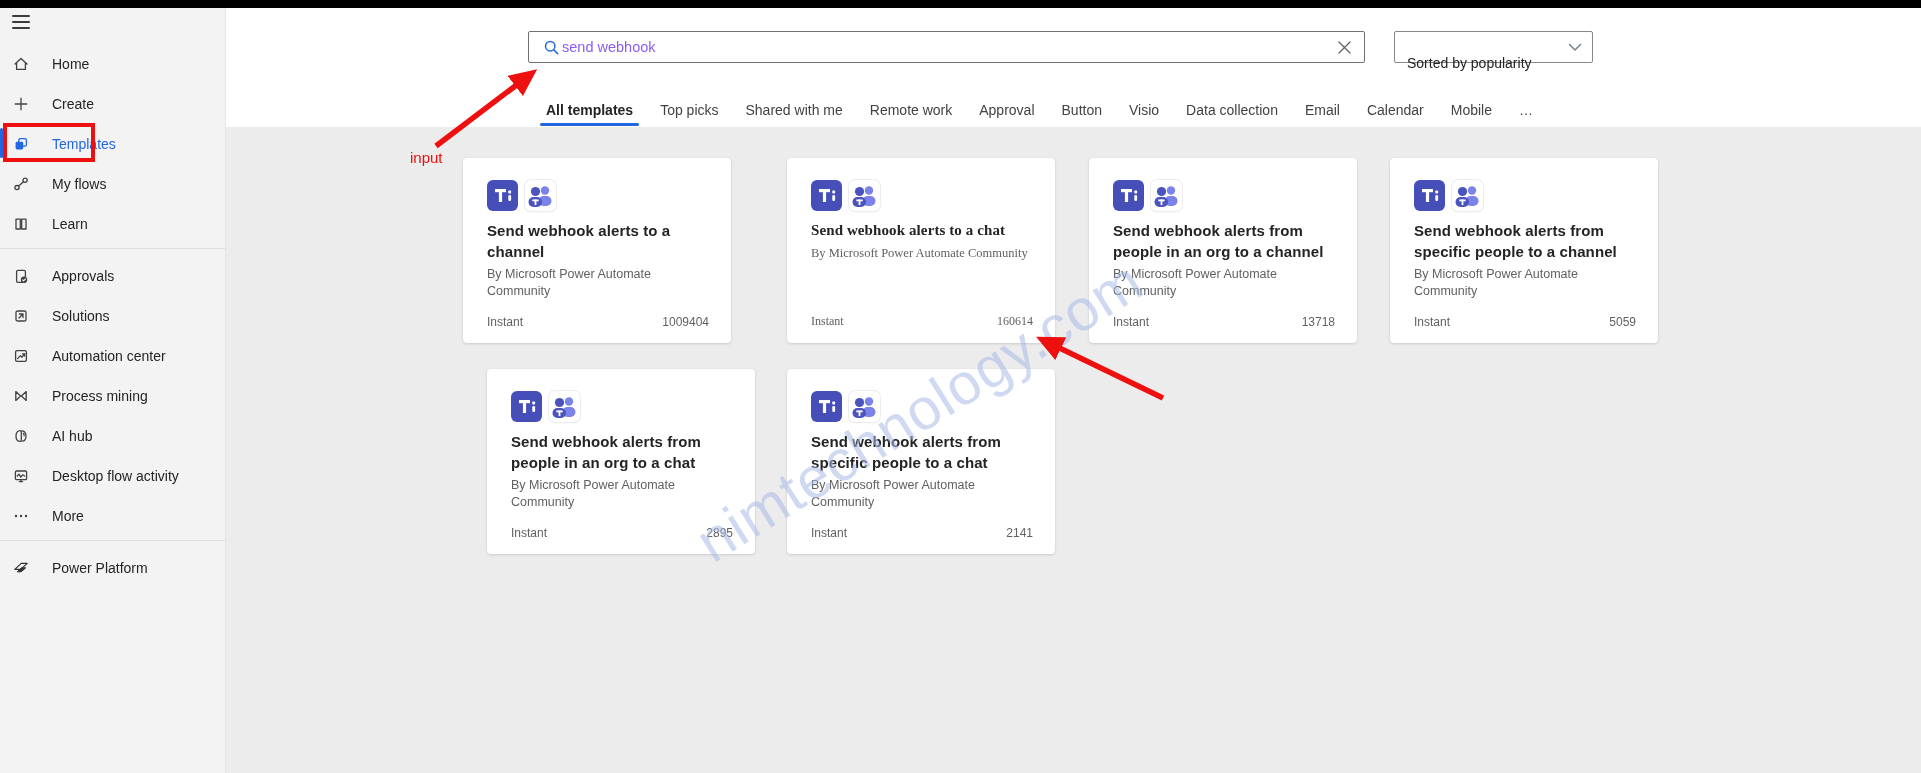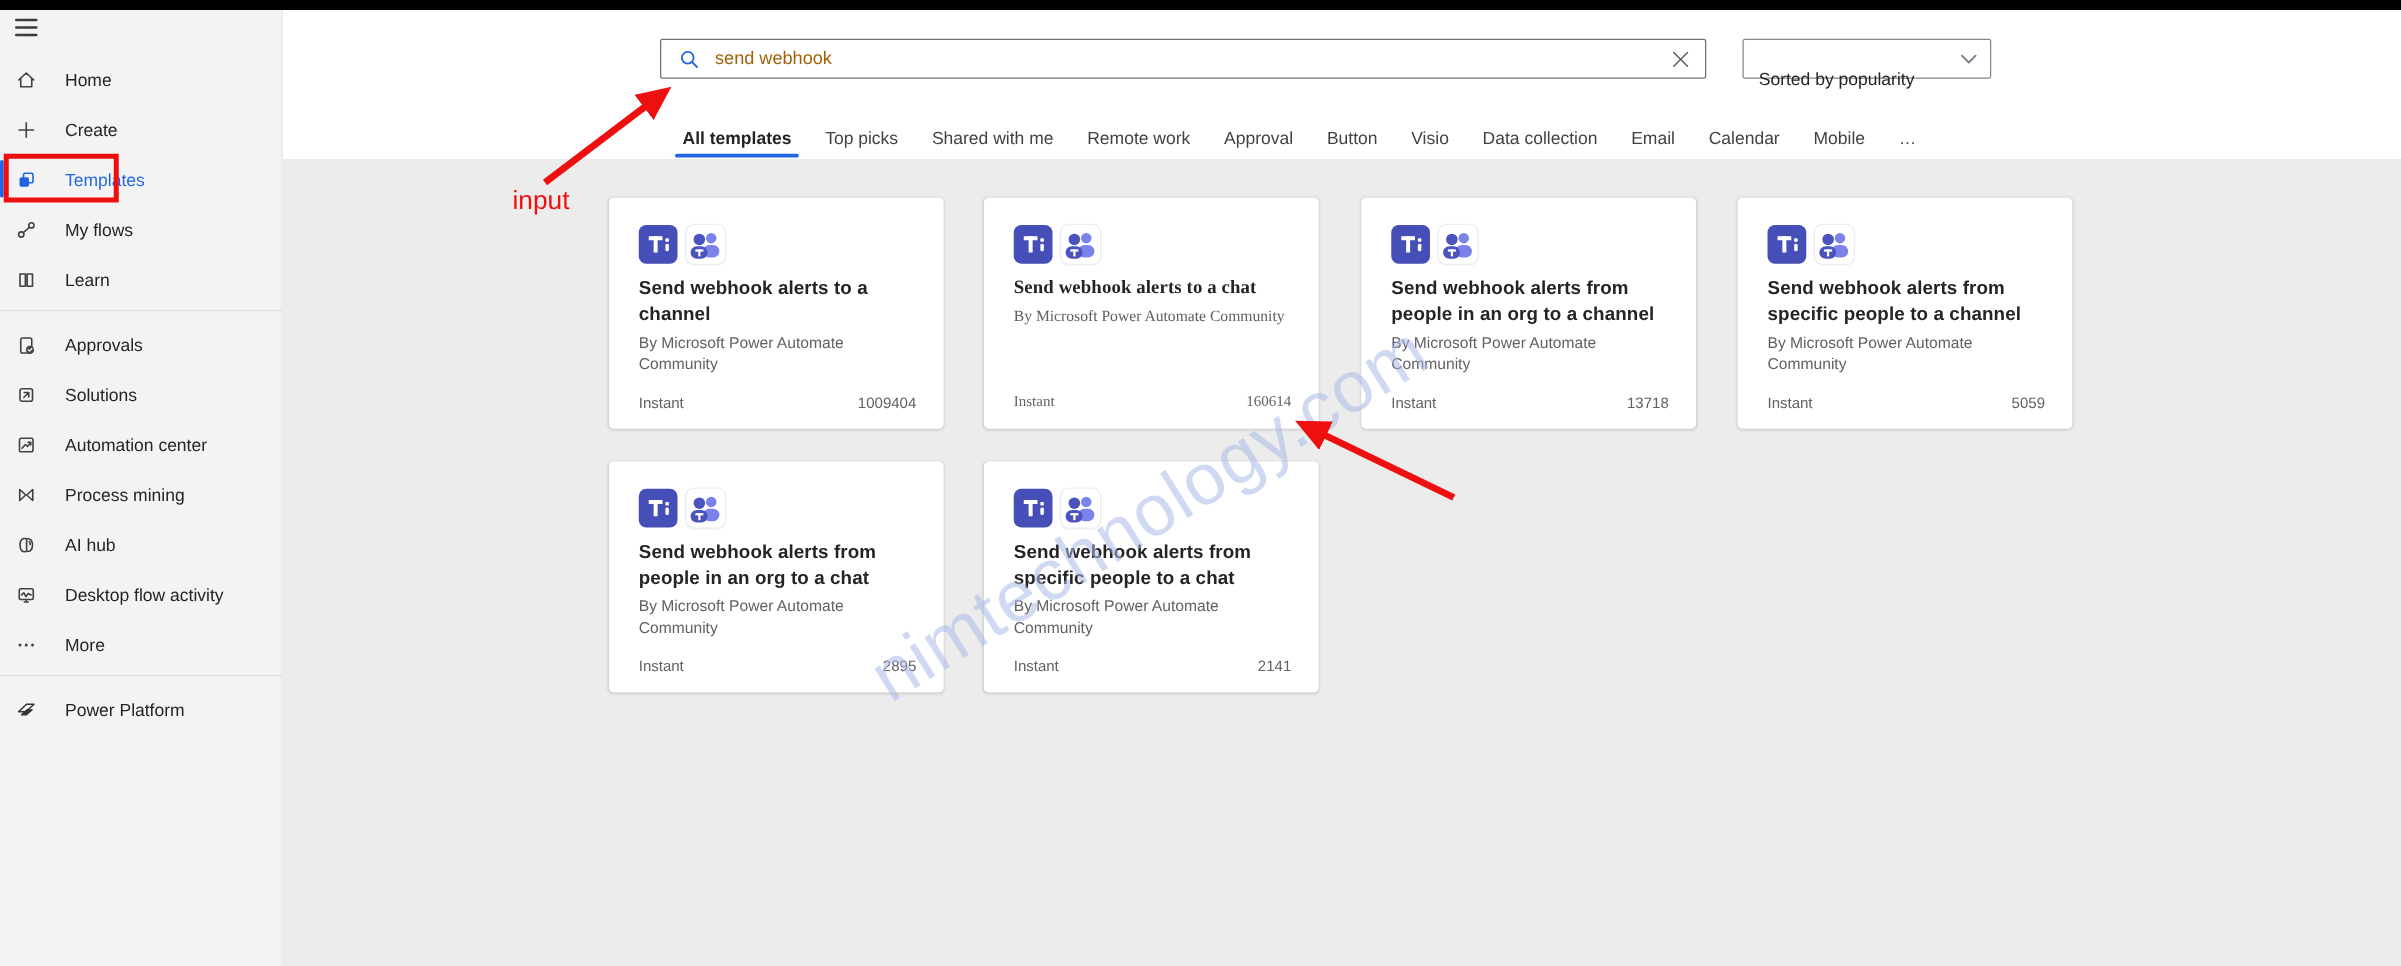--- a/index.html
+++ b/index.html
@@ -19,21 +19,21 @@
   .nav-item .nico{width:16px;height:16px;flex:0 0 16px;display:flex;align-items:center;justify-content:center;}
   .nav-item .nlabel{margin-left:23px;white-space:nowrap;}
   .nav-item.active{color:#2266e3;}
   .nav-divider{height:1px;background:#e0e0e0;margin:4px 0 7px 0;}
   #active-bar{position:absolute;left:0;top:128px;width:3px;height:30px;background:#2266e3;border-radius:2px;}
   .icon-stroke{stroke:#424242;fill:none;stroke-width:1.3;stroke-linecap:round;stroke-linejoin:round;}
   .icon-blue{stroke:#2266e3;fill:none;stroke-width:1.3;}
   
   #header{position:absolute;left:226px;top:8px;width:1695px;height:119px;background:#fff;z-index:2;}
   #searchbox{position:absolute;left:528px;top:31px;width:837px;height:32px;background:#fff;border:1px solid #717171;border-radius:2px;display:flex;align-items:center;padding:0 8px 0 14px;z-index:6;}
-  #searchbox input{flex:1;border:none;outline:none;font-family:inherit;font-size:14.5px;color:#a16207;background:transparent;margin-left:10px;}
+  #searchbox input{flex:1;border:none;outline:none;font-family:inherit;font-size:14.5px;color:#8b5cf6;background:transparent;margin-left:0;}
   #clear-btn{width:24px;height:24px;display:flex;align-items:center;justify-content:center;cursor:pointer;border:none;background:transparent;padding:0;}
   #sortbox{position:absolute;left:1394px;top:31px;width:199px;height:32px;background:#fff;border:1px solid #8a8886;border-radius:2px;display:flex;align-items:center;padding:0 10px 0 12px;cursor:pointer;z-index:6;font-size:14px;color:#242424;}
   #sortbox .sort-label{flex:1;margin-top:32px;}
   
   #tabs{position:absolute;left:546px;top:97px;height:29px;display:flex;gap:27px;z-index:6;}
   .tab{position:relative;font-size:14px;color:#424242;line-height:20px;padding-top:3px;height:29px;cursor:pointer;white-space:nowrap;text-align:center;}
   .tab.active{color:#242424;font-weight:bold;}
   .tab.active::after{content:"";position:absolute;left:-6px;right:-6px;bottom:0;height:3px;background:#2266e3;border-radius:2px;}
   
   #content-bg{position:absolute;left:226px;top:127px;width:1695px;height:646px;background:#ececec;z-index:1;}
@@ -42,21 +42,21 @@
   .tiles{display:flex;gap:7px;height:31px;}
   .tile1{width:31px;height:31px;border-radius:6px;background:#464eb8;display:block;}
   .tile2{width:31px;height:31px;border-radius:6px;background:#fff;box-shadow:0 0 0 1px #ededed,0 1px 2px rgba(0,0,0,.08);display:block;}
   .card-title{margin:9px 0 0 0;font-size:15px;line-height:21px;font-weight:bold;color:#242424;letter-spacing:.1px;}
   .card-by{margin:4px 0 0 0;font-size:12.5px;line-height:17px;color:#616161;}
   .card-foot{position:absolute;left:24px;right:22px;bottom:14px;display:flex;justify-content:space-between;font-size:12px;color:#616161;}
   
   #watermark{position:absolute;left:702px;top:513px;font-size:58px;letter-spacing:1px;color:rgba(168,186,230,.55);transform:rotate(-32deg);transform-origin:left center;white-space:nowrap;z-index:6;pointer-events:none;}
   
   #red-rect{position:absolute;left:3px;top:123px;width:92px;height:39px;border:4px solid #ee0f0f;z-index:20;pointer-events:none;}
-  #input-label{position:absolute;left:410px;top:149px;font-size:21px;color:#ee0f0f;z-index:20;pointer-events:none;}
+  #input-label{position:absolute;left:410px;top:149px;font-size:15px;color:#ee0f0f;z-index:20;pointer-events:none;}
   #arrows{position:absolute;left:0;top:0;width:1921px;height:773px;z-index:20;pointer-events:none;}
 </style>
 </head>
 <body>
 
 <div id="page">
 
   <div id="topbar"></div>
 
   <div id="sidebar">
@@ -237,21 +237,21 @@
     <div class="tab">Visio</div>
     <div class="tab">Data collection</div>
     <div class="tab">Email</div>
     <div class="tab">Calendar</div>
     <div class="tab">Mobile</div>
     <div class="tab">…</div>
   </div>
 
   <div id="content-bg"></div>
 
-  <div class="card" style="left:487px;top:158px;">
+  <div class="card" style="left:463px;top:158px;">
     <div class="tiles">
       <span class="tile1"><svg width="31" height="31" viewBox="0 0 31 31">
             <rect x="8" y="9" width="11" height="3.2" fill="#fff"></rect>
             <rect x="11.9" y="9" width="3.2" height="13" fill="#fff"></rect>
             <rect x="21.3" y="10.6" width="2.8" height="2.8" rx="0.6" fill="#fff"></rect>
             <rect x="21.3" y="15" width="2.8" height="6" rx="1.2" fill="#fff"></rect>
           </svg></span>
       <span class="tile2"><svg width="31" height="31" viewBox="0 0 31 31">
             <circle cx="20" cy="10.5" r="4.2" fill="#7b83eb"></circle>
             <rect x="13.5" y="16" width="13" height="10" rx="5" fill="#7b83eb"></rect>

